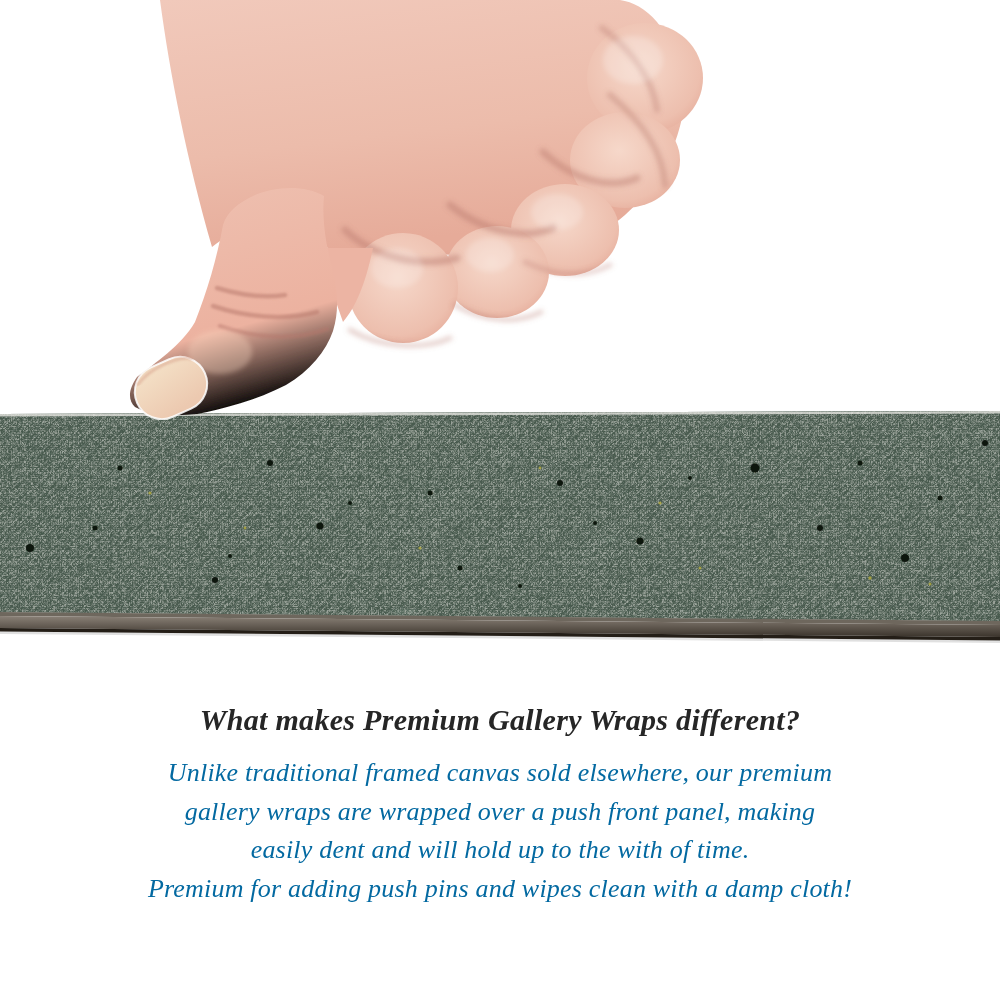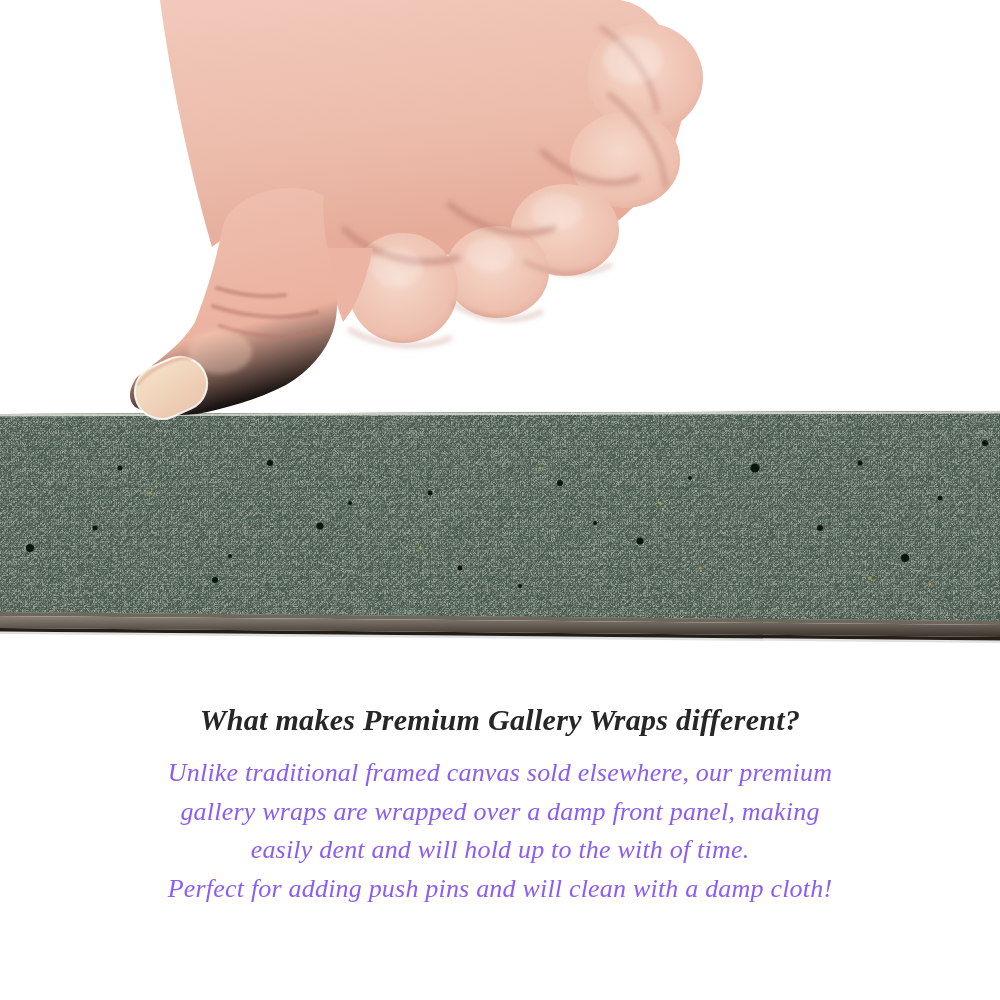--- a/index.html
+++ b/index.html
@@ -10,21 +10,21 @@
   .photo-area{position:absolute;inset:0;}
   .canvas-strip{position:absolute;left:0;top:408px;width:1000px;height:240px;}
   .hand-wrap{position:absolute;left:105px;top:0;width:610px;height:420px;}
   .caption{position:absolute;top:700px;left:0;width:1000px;text-align:center;color:#2d2d2d;}
   .caption h1{
     margin:0 0 14px 0;font-style:italic;font-weight:700;font-size:30px;line-height:40px;
     letter-spacing:.3px;color:#262626;
   }
   .caption p{
     margin:0;font-style:italic;font-weight:400;font-size:26px;line-height:38.5px;
-    letter-spacing:.2px;color:#8b5cf6;
+    letter-spacing:.2px;color:#0369a1;
   }
 </style>
 </head>
 <body>
 
 <div class="stage">
 
   <div class="photo-area">
 
     <svg class="canvas-strip" viewBox="0 0 1000 240" xmlns="http://www.w3.org/2000/svg">
@@ -198,18 +198,18 @@
           <rect x="29" y="361" width="74" height="54" rx="27" fill="url(#nailGrad)" stroke="#ffffff" stroke-width="2" stroke-opacity="0.85"></rect>
           <path d="M36,372 C52,362 84,360 98,370" fill="none" stroke="#d9a58f" stroke-width="3" opacity="0.6" filter="url(#soft2)"></path>
         </g>
       </g>
     </svg>
   </div>
 
   <div class="caption">
     <h1>What makes Premium Gallery Wraps different?</h1>
     <p>Unlike traditional framed canvas sold elsewhere, our premium</p>
-    <p>gallery wraps are wrapped over a damp front panel, making</p>
+    <p>gallery wraps are wrapped over a push front panel, making</p>
     <p>easily dent and will hold up to the with of time.</p>
-    <p>Perfect for adding push pins and will clean with a damp cloth!</p>
+    <p>Premium for adding push pins and wipes clean with a damp cloth!</p>
   </div>
 
 </div>
 
 </body></html>

